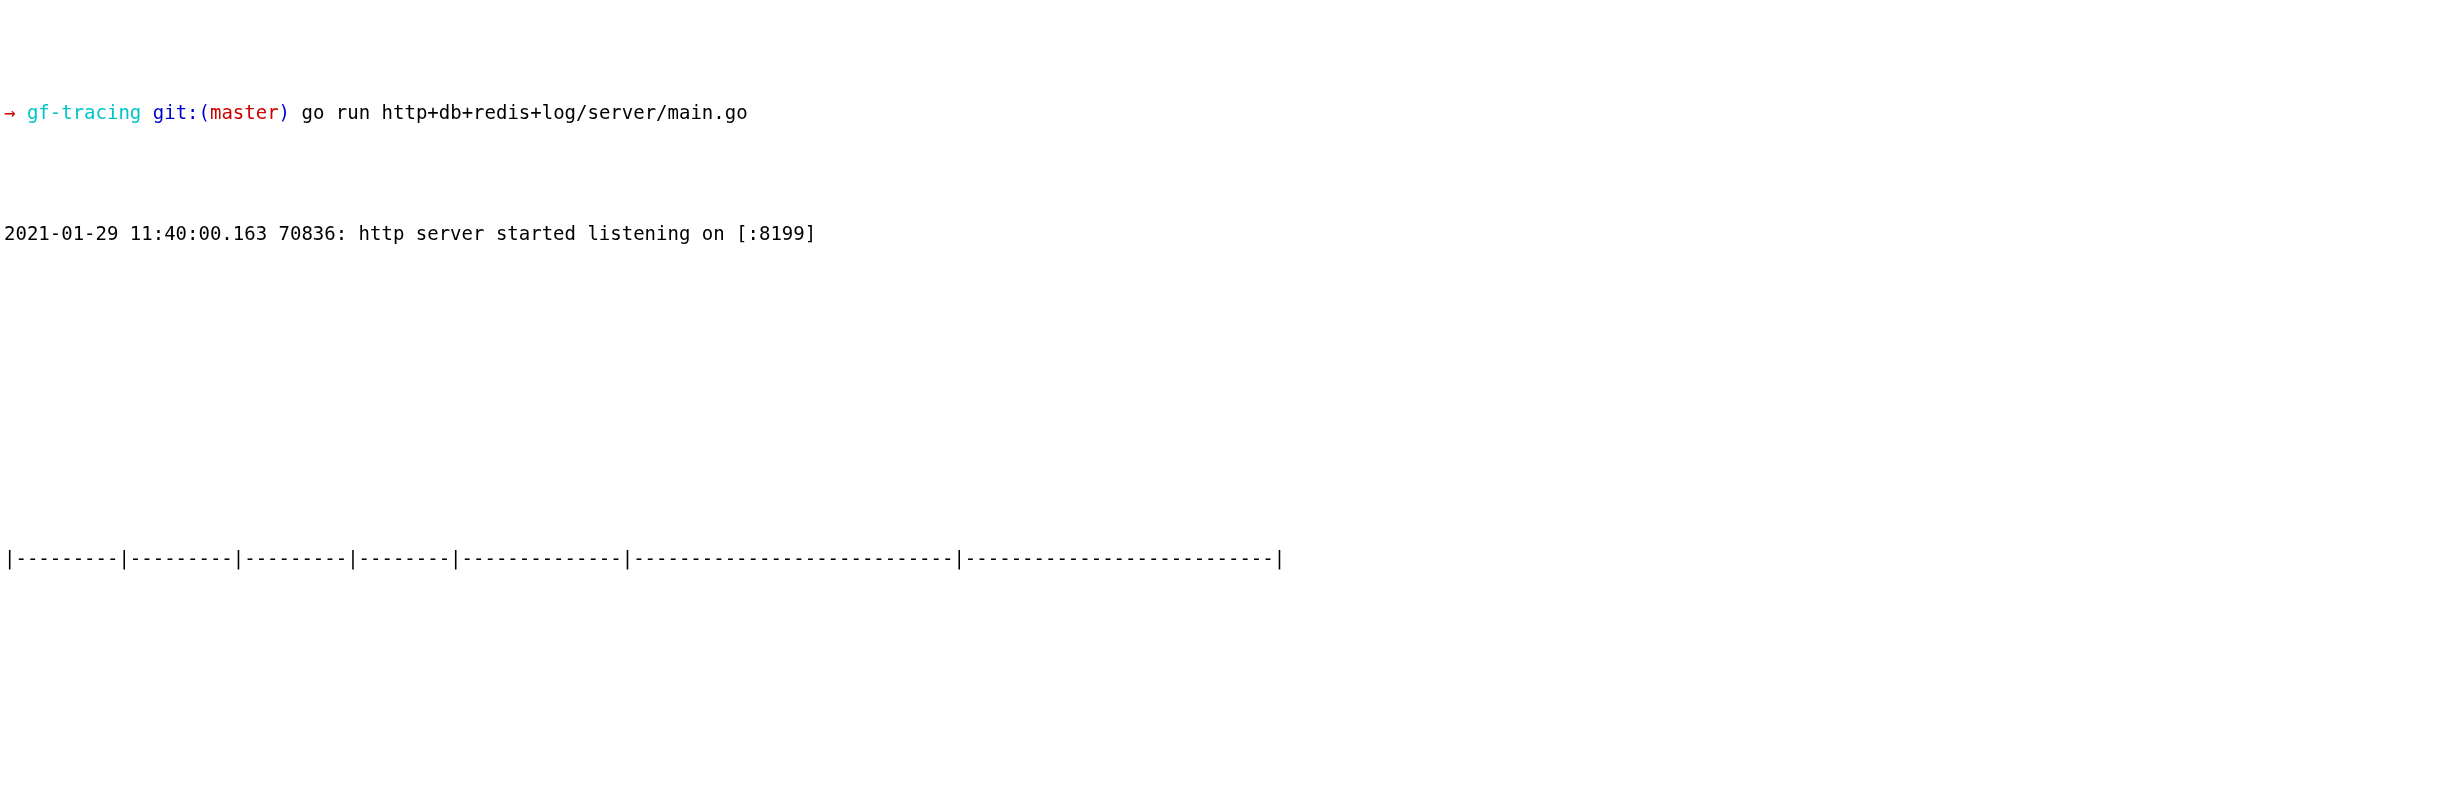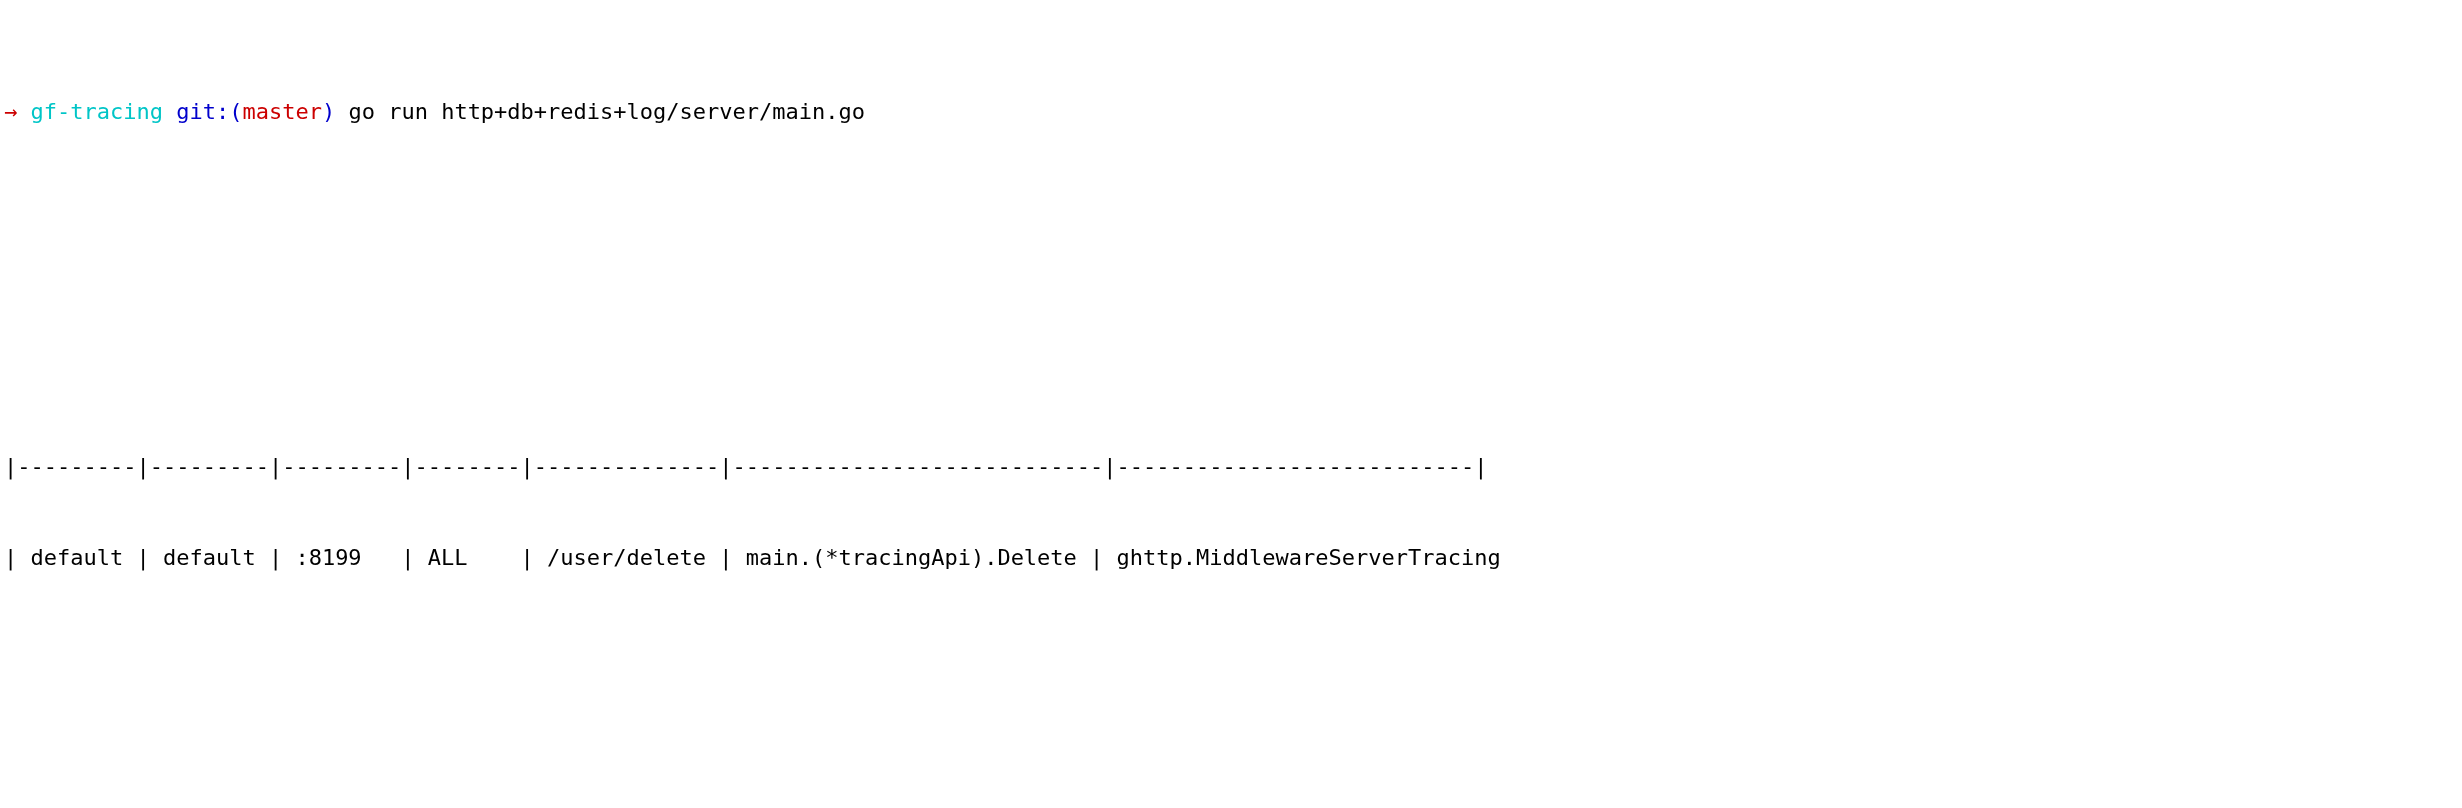--- a/index.html
+++ b/index.html
@@ -13,21 +13,21 @@
     overflow: hidden;
     font-family: "DejaVu Sans Mono", "Liberation Mono", monospace;
   }
   #terminal {
     width: 2462px;
     height: 808px;
     background: #ffffff;
     box-sizing: border-box;
     padding: 6px 0 0 0;
     font-family: "DejaVu Sans Mono", "Liberation Mono", monospace;
-    font-size: 22px;
+    font-size: 19px;
     line-height: 30.3px;
     color: #000000;
     white-space: pre;
     letter-spacing: 0px;
   }
   .line {
     white-space: pre;
     height: 30.3px;
     padding-left: 4px;
   }
@@ -42,26 +42,26 @@
   .c-blue   { color: #0000cc; }
   .c-black  { color: #000000; }
 </style>
 </head>
 <body>
 
 <div id="terminal">
 
   <div class="line"><span class="c-red">→</span> <span class="c-cyan">gf-tracing</span> <span class="c-blue">git:(</span><span class="c-red">master</span><span class="c-blue">)</span> <span class="c-black">go run http+db+redis+log/server/main.go</span></div>
 
+  <div class="line">2021-01-29 11:40:00.163 70836: http server started listening on [:8199]</div>
 
   <div class="blank"></div>
   <div class="half-blank"></div>
 
   <div class="line">|---------|---------|---------|--------|--------------|----------------------------|---------------------------|</div>
-  <div class="line">| default | default | :8199   | ALL    | /user/delete | main.(*tracingApi).Delete | ghttp.MiddlewareServerTracing</div>
   
   
   
   
   
 
   
   
 
   

